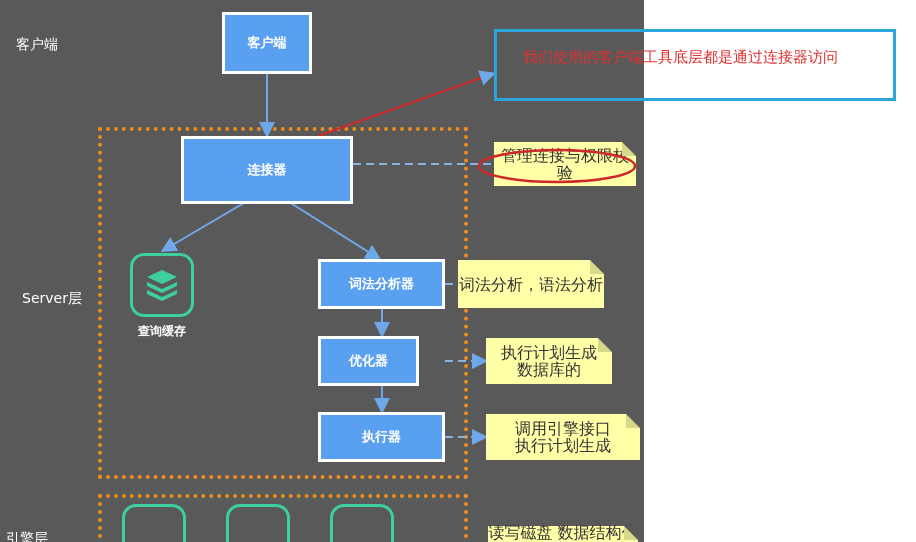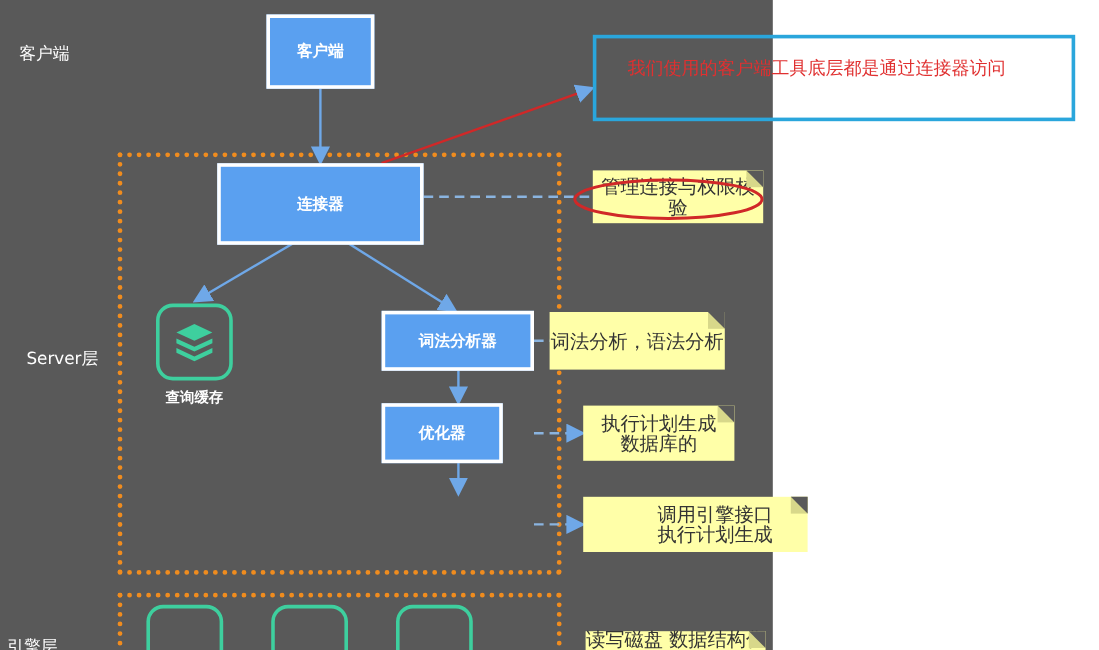--- a/index.html
+++ b/index.html
@@ -41,20 +41,21 @@
     <line x1="445" y1="284" x2="484" y2="284" stroke="#8ab4e0" stroke-width="2" stroke-dasharray="8,5" marker-end="url(#arr)"></line>
     <line x1="445" y1="361" x2="484" y2="361" stroke="#8ab4e0" stroke-width="2" stroke-dasharray="8,5" marker-end="url(#arr)"></line>
     <line x1="445" y1="437" x2="484" y2="437" stroke="#8ab4e0" stroke-width="2" stroke-dasharray="8,5" marker-end="url(#arr)"></line>
     <line x1="318" y1="136" x2="492" y2="74" stroke="#d02828" stroke-width="2" marker-end="url(#arr)"></line>
   </svg>
 
   <div class="box" style="left:222px;top:12px;width:90px;height:62px;">客户端</div>
   <div class="box" style="left:181px;top:136px;width:172px;height:68px;">连接器</div>
   <div class="box" style="left:318px;top:259px;width:127px;height:50px;">词法分析器</div>
   <div class="box" style="left:318px;top:336px;width:101px;height:50px;">优化器</div>
+  <div class="box" style="left:318px;top:412px;width:127px;height:50px;">执行器</div>
 
   <div class="icon-box" style="left:130px;top:253px;width:64px;height:64px;">
     <svg width="58" height="58" viewBox="0 0 58 58">
       <path d="M29 14 L44 21 L29 28 L14 21 Z" fill="#3ecf9e"></path>
       <path d="M14 26 L29 33 L44 26 L44 30 L29 37 L14 30 Z" fill="#3ecf9e"></path>
       <path d="M14 34 L29 41 L44 34 L44 38 L29 45 L14 38 Z" fill="#3ecf9e"></path>
     </svg>
   </div>
   <div class="icon-caption" style="left:138px;top:323px;">查询缓存</div>
 
@@ -65,21 +66,21 @@
   <div class="note" style="left:494px;top:142px;width:142px;height:44px;">
     <span>管理连接与权限校验</span>
   </div>
   <div class="note" style="left:458px;top:260px;width:146px;height:48px;text-align:center;">
     <span>词法分析，语法分析</span>
   </div>
   <div class="note" style="left:486px;top:338px;width:126px;height:46px;">
     <span>执行计划生成</span>
     <span>数据库的</span>
   </div>
-  <div class="note" style="left:486px;top:414px;width:154px;height:46px;padding-left:33px;">
+  <div class="note" style="left:486px;top:414px;width:154px;height:46px;">
     <span>调用引擎接口</span>
     <span>执行计划生成</span>
   </div>
   <div class="note" style="left:488px;top:526px;width:150px;height:30px;">
     <span>读写磁盘 数据结构化存</span>
   </div>
 </div>
 
 <svg style="position:absolute;left:476px;top:146px;" width="162" height="40">
   <ellipse cx="81" cy="20" rx="78" ry="16" fill="none" stroke="#d02828" stroke-width="2.5"></ellipse>

